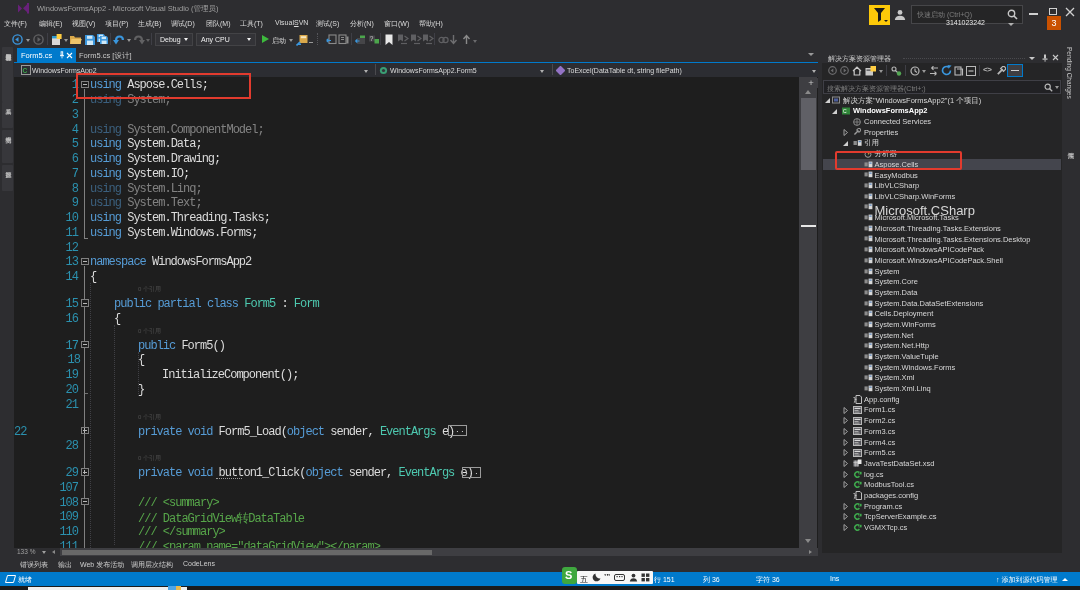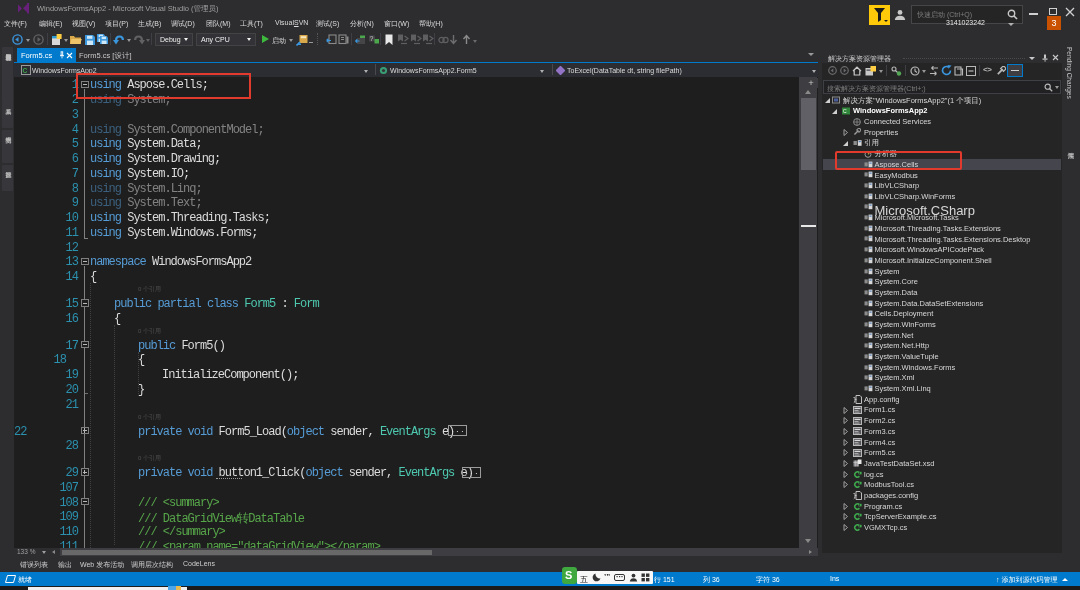--- a/index.html
+++ b/index.html
@@ -250,21 +250,21 @@
 <div class="abs" style="left:81px;top:299.2px;width:7.5px;height:7.5px;border:1px solid #808080;background:#1e1e1e;z-index:3"></div>
 <div class="abs" style="left:82.5px;top:302.5px;width:4.5px;height:1px;background:#b8b8b8;z-index:4"></div>
 <div class="abs mono" style="left:114px;top:297.0px"><span class="kw">public partial class</span><span class="df"> </span><span class="ty">Form5</span><span class="df"> : </span><span class="ty">Form</span></div>
 <div class="abs mono" style="left:14px;top:311.8px;width:64px;text-align:right;color:#2b91af">16</div>
 <div class="abs mono" style="left:114px;top:311.8px"><span class="df">{</span></div>
 <div class="abs" style="left:138px;top:326.8px;font-size:6px;color:#5c5c5c;opacity:.8;white-space:nowrap">0 个引用</div>
 <div class="abs mono" style="left:14px;top:338.6px;width:64px;text-align:right;color:#2b91af">17</div>
 <div class="abs" style="left:81px;top:340.8px;width:7.5px;height:7.5px;border:1px solid #808080;background:#1e1e1e;z-index:3"></div>
 <div class="abs" style="left:82.5px;top:344.1px;width:4.5px;height:1px;background:#b8b8b8;z-index:4"></div>
 <div class="abs mono" style="left:138px;top:338.6px"><span class="kw">public</span><span class="df"> Form5()</span></div>
-<div class="abs mono" style="left:2px;top:353.4px;width:64px;text-align:right;color:#2b91af">18</div>
+<div class="abs mono" style="left:16px;top:353.4px;width:64px;text-align:right;color:#2b91af">18</div>
 <div class="abs mono" style="left:138px;top:353.4px"><span class="df">{</span></div>
 <div class="abs mono" style="left:14px;top:368.1px;width:64px;text-align:right;color:#2b91af">19</div>
 <div class="abs mono" style="left:162px;top:368.1px"><span class="df">InitializeComponent();</span></div>
 <div class="abs mono" style="left:14px;top:382.9px;width:64px;text-align:right;color:#2b91af">20</div>
 <div class="abs mono" style="left:138px;top:382.9px"><span class="df">}</span></div>
 <div class="abs mono" style="left:14px;top:397.6px;width:64px;text-align:right;color:#2b91af">21</div>
 <div class="abs" style="left:138px;top:412.7px;font-size:6px;color:#5c5c5c;opacity:.8;white-space:nowrap">0 个引用</div>
 <div class="abs mono" style="left:14px;top:424.5px;width:64px;color:#2b91af">22</div>
 <div class="abs" style="left:81px;top:426.7px;width:7.5px;height:7.5px;border:1px solid #808080;background:#1e1e1e;z-index:3"></div>
 <div class="abs" style="left:82.5px;top:430.0px;width:4.5px;height:1px;background:#b8b8b8;z-index:4"></div>
@@ -528,21 +528,21 @@
       <rect x="0.5" y="1.4" width="3.2" height="4" fill="#8c8c8c"></rect>
       <rect x="4.6" y="0.6" width="3.8" height="5.6" fill="#d8d8d8"></rect>
       <rect x="5.4" y="1.6" width="2.2" height="1" fill="#3a72b8"></rect>
     </svg>
 <div class="abs" style="left:874.5px;top:245.2px;font-size:7.5px;color:#d8d8d8;white-space:nowrap">Microsoft.WindowsAPICodePack</div>
 <svg class="abs" style="left:864px;top:256.8px" width="9" height="7" viewBox="0 0 9 7">
       <rect x="0.5" y="1.4" width="3.2" height="4" fill="#8c8c8c"></rect>
       <rect x="4.6" y="0.6" width="3.8" height="5.6" fill="#d8d8d8"></rect>
       <rect x="5.4" y="1.6" width="2.2" height="1" fill="#3a72b8"></rect>
     </svg>
-<div class="abs" style="left:874.5px;top:255.9px;font-size:7.5px;color:#d8d8d8;white-space:nowrap">Microsoft.InitializeComponent.Shell</div>
+<div class="abs" style="left:874.5px;top:255.9px;font-size:7.5px;color:#d8d8d8;white-space:nowrap">Microsoft.WindowsAPICodePack.Shell</div>
 <svg class="abs" style="left:864px;top:267.5px" width="9" height="7" viewBox="0 0 9 7">
       <rect x="0.5" y="1.4" width="3.2" height="4" fill="#8c8c8c"></rect>
       <rect x="4.6" y="0.6" width="3.8" height="5.6" fill="#d8d8d8"></rect>
       <rect x="5.4" y="1.6" width="2.2" height="1" fill="#3a72b8"></rect>
     </svg>
 <div class="abs" style="left:874.5px;top:266.6px;font-size:7.5px;color:#d8d8d8;white-space:nowrap">System</div>
 <svg class="abs" style="left:864px;top:278.2px" width="9" height="7" viewBox="0 0 9 7">
       <rect x="0.5" y="1.4" width="3.2" height="4" fill="#8c8c8c"></rect>
       <rect x="4.6" y="0.6" width="3.8" height="5.6" fill="#d8d8d8"></rect>
       <rect x="5.4" y="1.6" width="2.2" height="1" fill="#3a72b8"></rect>

